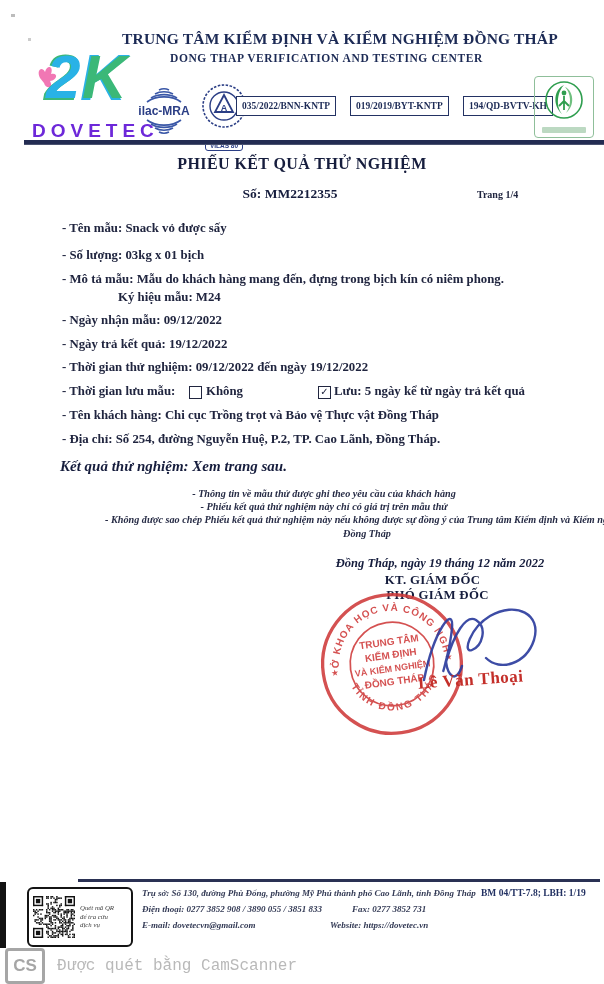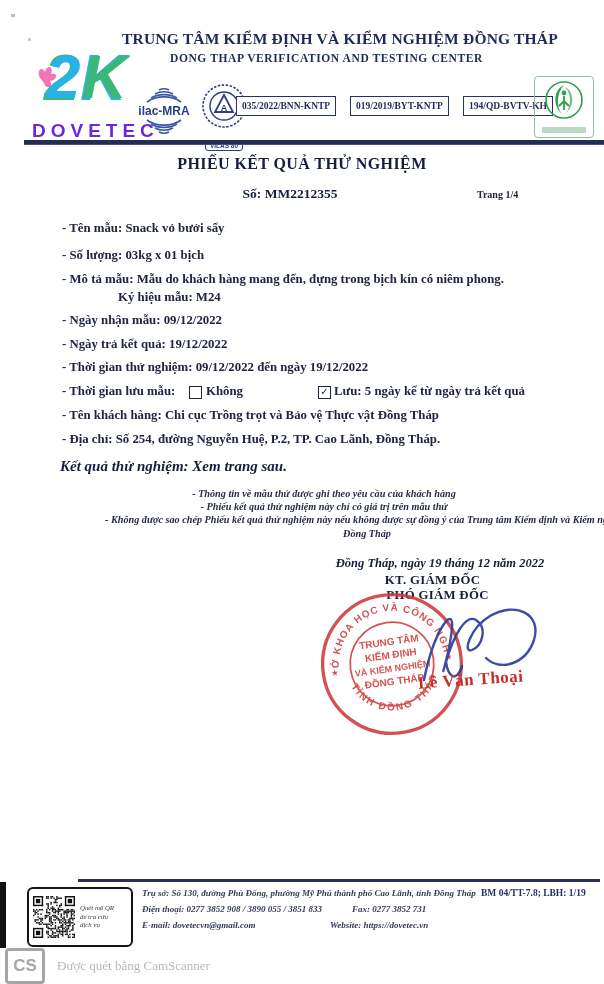--- a/index.html
+++ b/index.html
@@ -28,21 +28,21 @@
   .ftr-rule{height:2.5px;background:#2a3154;}
   .ftr{font-size:9px;font-style:italic;font-weight:600;color:#333a55;white-space:nowrap;}
   .formcode{font-size:9.5px;font-weight:bold;color:#233263;font-style:normal;}
   .qrbox{border:2px solid #141414;border-radius:6px;background:#fff;display:flex;align-items:center;}
   .qrcap{font-size:6.8px;line-height:8.5px;color:#3a3a3a;font-style:italic;}
   
   .cs-logo{width:34px;height:30px;border:3px solid #a6a6a6;border-radius:4px;background:#fff;
            text-align:center;font-family:"Liberation Sans","DejaVu Sans",sans-serif;
            font-weight:bold;font-size:17px;color:#a6a6a6;line-height:29px;}
   .cs-tab{width:26px;height:6px;background:#a6a6a6;border-radius:0 0 3px 3px;}
-  .cs-text{font-family:Liberation Serif, serif;font-size:13px;color:#b9b9b9;}
+  .cs-text{font-family:Liberation Mono, monospace;font-size:16px;color:#b9b9b9;}
   .artifact{background:#8f8f8f;}
 </style>
 </head>
 <body>
 
 <div class="abs artifact" style="left:11px;top:14px;width:4px;height:3px;opacity:.6;"></div>
 <div class="abs artifact" style="left:28px;top:38px;width:3px;height:3px;opacity:.45;"></div>
 <div class="abs" style="left:0;top:882px;width:6px;height:66px;background:#121212;"></div>
 
 <div class="abs" style="left:0;top:0;width:604px;height:145px;">
@@ -102,21 +102,21 @@
     <div style="width:44px;height:6px;background:#bcd9c2;margin:0 auto;border-radius:1px;"></div>
   </div>
 
   <div class="abs hdr-rule" style="left:24px;top:140px;width:580px;"></div>
 </div>
 
 <div class="abs doc-title" style="left:0;top:155px;width:604px;text-align:center;">PHIẾU KẾT QUẢ THỬ NGHIỆM</div>
 <div class="abs doc-no" style="left:0;top:186px;width:580px;text-align:center;">Số: MM2212355</div>
 <div class="abs pageno" style="left:477px;top:189px;">Trang  1/4</div>
 
-<div class="abs fld" style="left:62px;top:221px;">- Tên mẫu: Snack vỏ bưởi sấy</div>
+<div class="abs fld" style="left:62px;top:221px;">- Tên mẫu: Snack vỏ được sấy</div>
 <div class="abs fld" style="left:62px;top:248px;">- Số lượng: 03kg x 01 bịch</div>
 <div class="abs fld" style="left:62px;top:272px;">- Mô tả mẫu: Mẫu do khách hàng mang đến, đựng trong bịch kín có niêm phong.</div>
 <div class="abs fld" style="left:118px;top:290px;">Ký hiệu mẫu: M24</div>
 <div class="abs fld" style="left:62px;top:313px;">- Ngày nhận mẫu: 09/12/2022</div>
 <div class="abs fld" style="left:62px;top:337px;">- Ngày trả kết quả: 19/12/2022</div>
 <div class="abs fld" style="left:62px;top:360px;">- Thời gian thử nghiệm: 09/12/2022  đến ngày 19/12/2022</div>
 
 <div class="abs fld" style="left:62px;top:384px;">- Thời gian lưu mẫu:</div>
 <span class="abs chk" style="left:189px;top:386px;"></span>
 <div class="abs fld" style="left:206px;top:384px;">Không</div>

